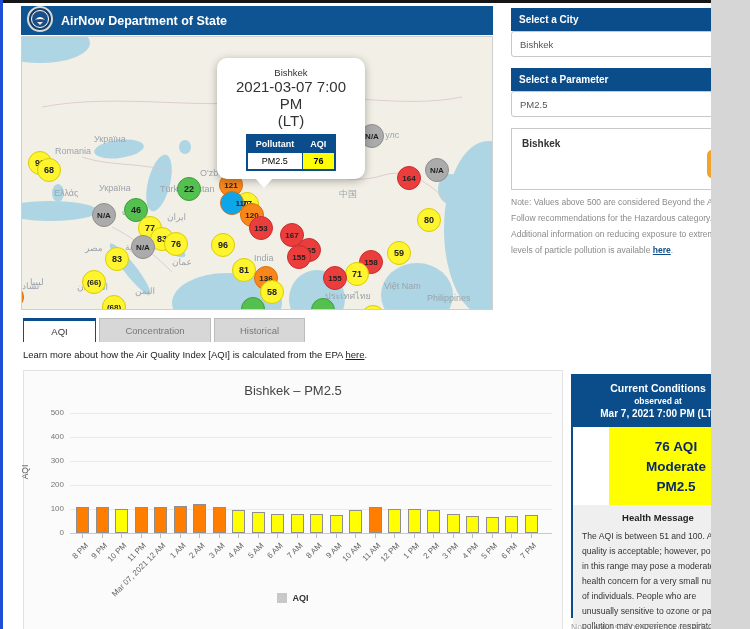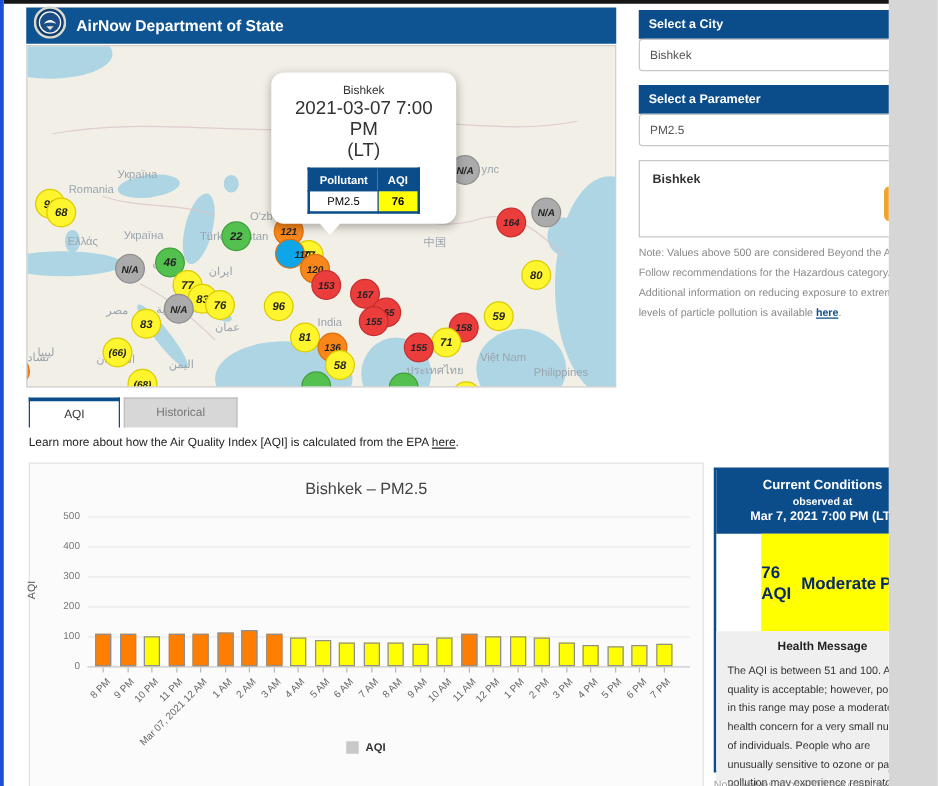--- a/index.html
+++ b/index.html
@@ -13,21 +13,21 @@
   #header { position:absolute; left:18px; top:6px; width:472px; height:29px;
             background:#0e5493; display:flex; align-items:center; gap:8px; padding-left:6px; }
   #header .title { color:#fff; font-weight:bold; font-size:12.5px; }
 
   
   #map { position:absolute; left:18px; top:36px; width:472px; height:274px;
          background:#f2efe6; border:1px solid #cfcfcf; overflow:hidden; }
   .map-label { position:absolute; font-size:9px; color:#9aa4ad; white-space:nowrap; z-index:2; }
   .marker { position:absolute; width:24px; height:24px; border-radius:50%;
             border:1.5px solid; display:flex; align-items:center; justify-content:center;
-            font-size:9px; font-weight:bold; font-style:italic; color:#222; z-index:5; }
+            font-size:9px; font-weight:bold; color:#222; z-index:5; }
   .marker.long { font-size:8px; }
 
   
   #popup { position:absolute; left:195px; top:21px; width:148px; background:#fff;
            border-radius:10px; box-shadow:0 2px 8px rgba(0,0,0,.3); padding:9px 6px 8px 6px;
            z-index:20; text-align:center; }
   #popup:after { content:""; position:absolute; left:38px; bottom:-9px; width:0; height:0;
                  border-left:9px solid transparent; border-right:9px solid transparent;
                  border-top:10px solid #fff; }
   #popup .city { font-size:9.5px; color:#333; }
@@ -86,21 +86,21 @@
   #sidebar-note { position:absolute; left:508px; top:194px; width:236px; font-size:8.5px;
                   color:#8a8a8a; line-height:16px; }
 
   
   #cc { position:absolute; left:568px; top:374px; width:174px; height:244px;
         border:2px solid #0b4d8a; background:#fff; }
   #cc-header { background:#0b4d8a; color:#fff; text-align:center; padding:5px 4px 6px 4px; }
   #cc-header .t1 { font-size:10.5px; font-weight:bold; line-height:14px; }
   #cc-header .t2 { font-size:8.5px; font-weight:bold; line-height:12px; }
   #cc-header .t3 { font-size:10px; font-weight:bold; line-height:14px; }
-  #cc-yellow { background:#ffff00; height:78px; display:flex; flex-direction:row;
+  #cc-yellow { background:#ffff00; height:78px; display:flex; flex-direction:column;
                align-items:center; justify-content:center; gap:3px;margin-left:36px; }
   #cc-yellow div { font-size:13.5px; font-weight:bold; color:#0a2a66; line-height:17px; }
   #cc-health { background:#efefef; padding:7px 9px; height:120px; }
   #cc-health .ht { text-align:center; font-size:9.5px; font-weight:bold; color:#222; margin-bottom:6px; }
   #cc-health .hx { font-size:8.6px; color:#333; line-height:15px; }
   #cc-note { position:absolute; left:568px; top:622px; width:176px; font-size:8.5px; color:#9a9a9a;
              white-space:nowrap; }
 </style>
 </head>
 <body>
@@ -224,20 +224,21 @@
           <td>PM2.5</td>
           <td class="aqi">76</td>
         </tr>
       </tbody>
         </table>
     </div>
   </div>
 
   <div id="tabs">
     <div class="tab active" id="tab-aqi">AQI</div>
+    <div class="tab" id="tab-conc">Concentration</div>
     <div class="tab" id="tab-hist">Historical</div>
   </div>
 
   <div id="learn-more"><span>Learn more about how the Air Quality Index [AQI] is calculated from the EPA </span><a class="lnk2">here</a><span>.</span></div>
 
   <div id="chart-panel">
     <div id="chart-title">Bishkek – PM2.5</div>
     <div id="ylabel">AQI</div>
     <div id="plot"></div>
     <div id="legend">

